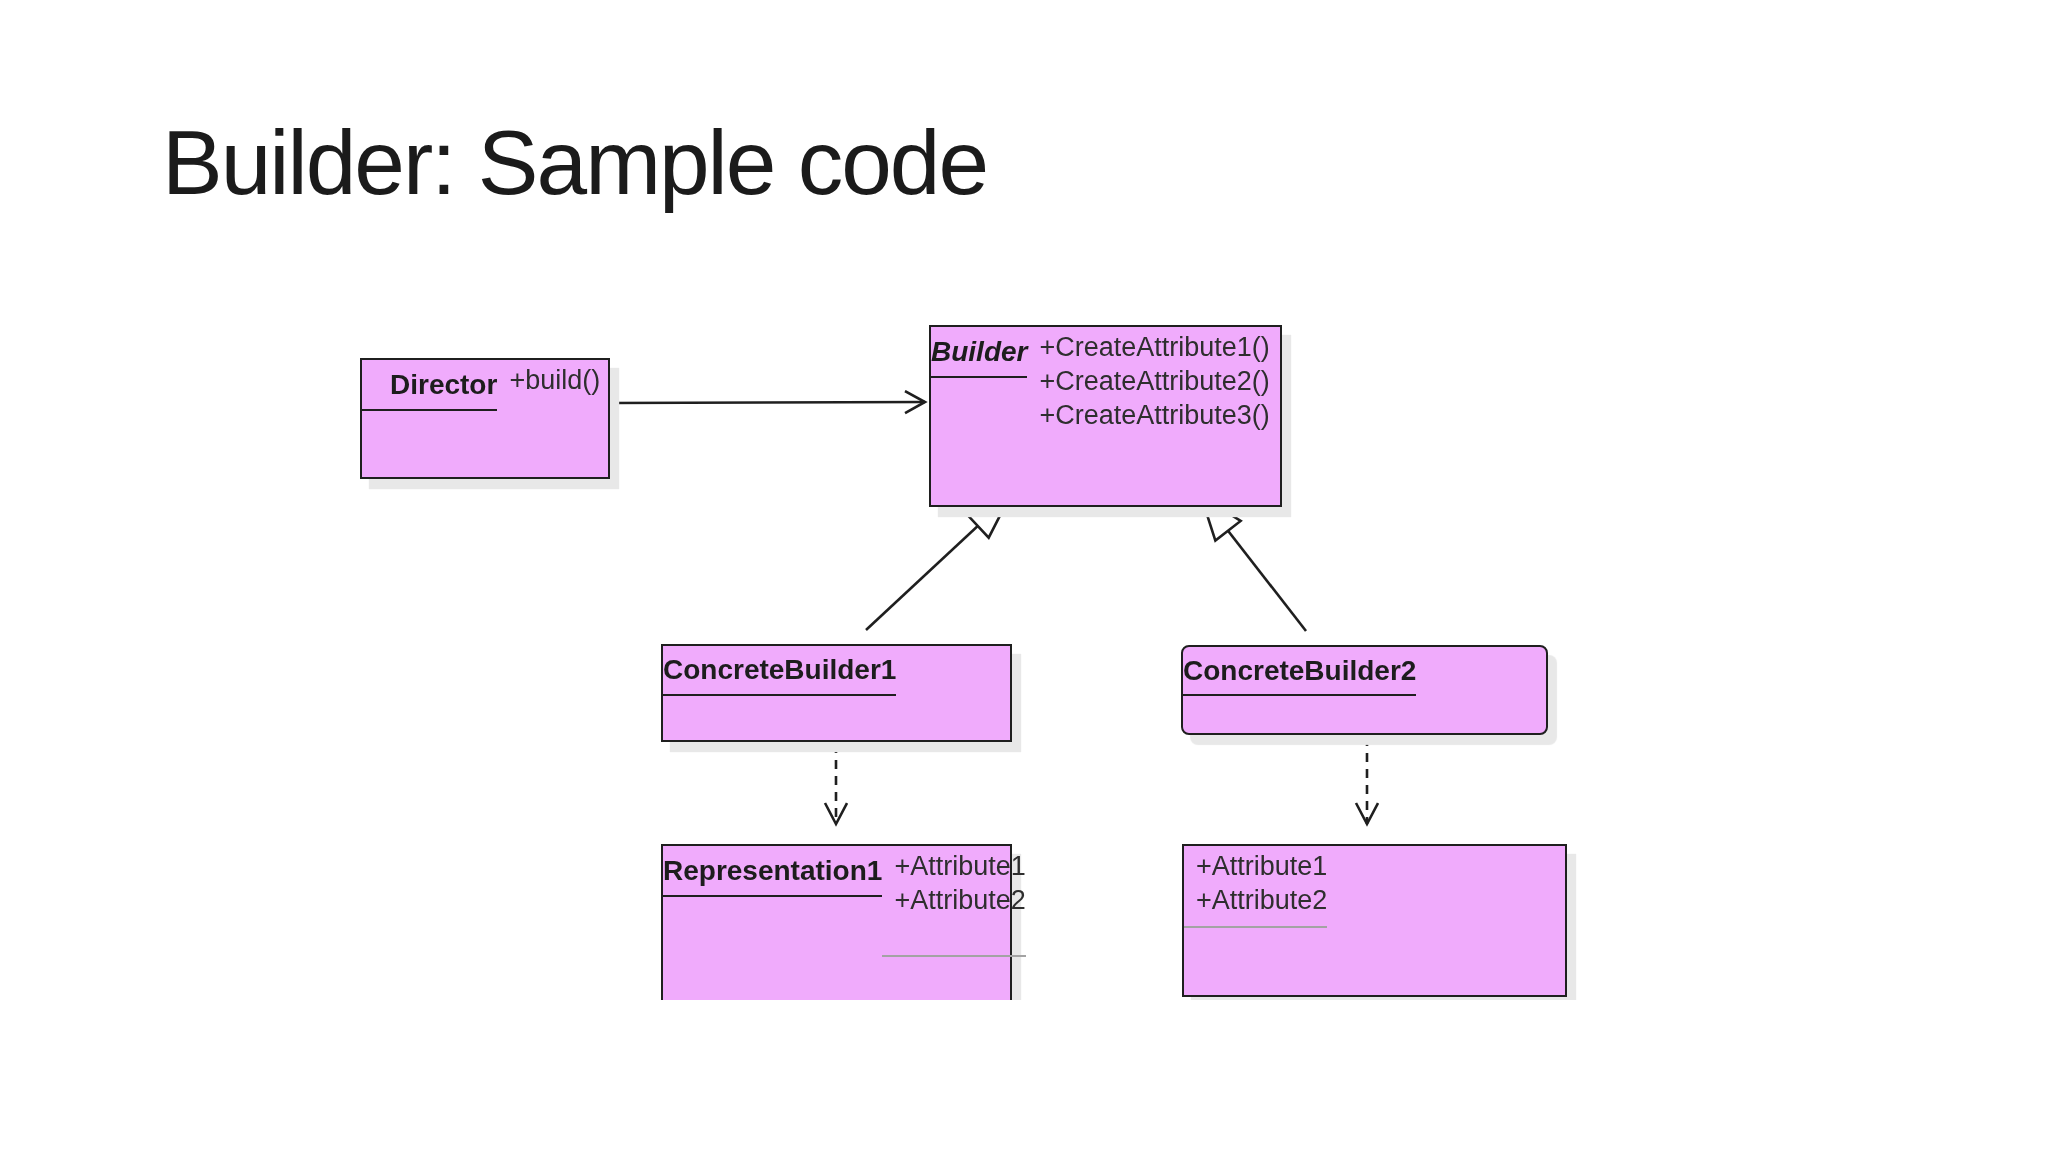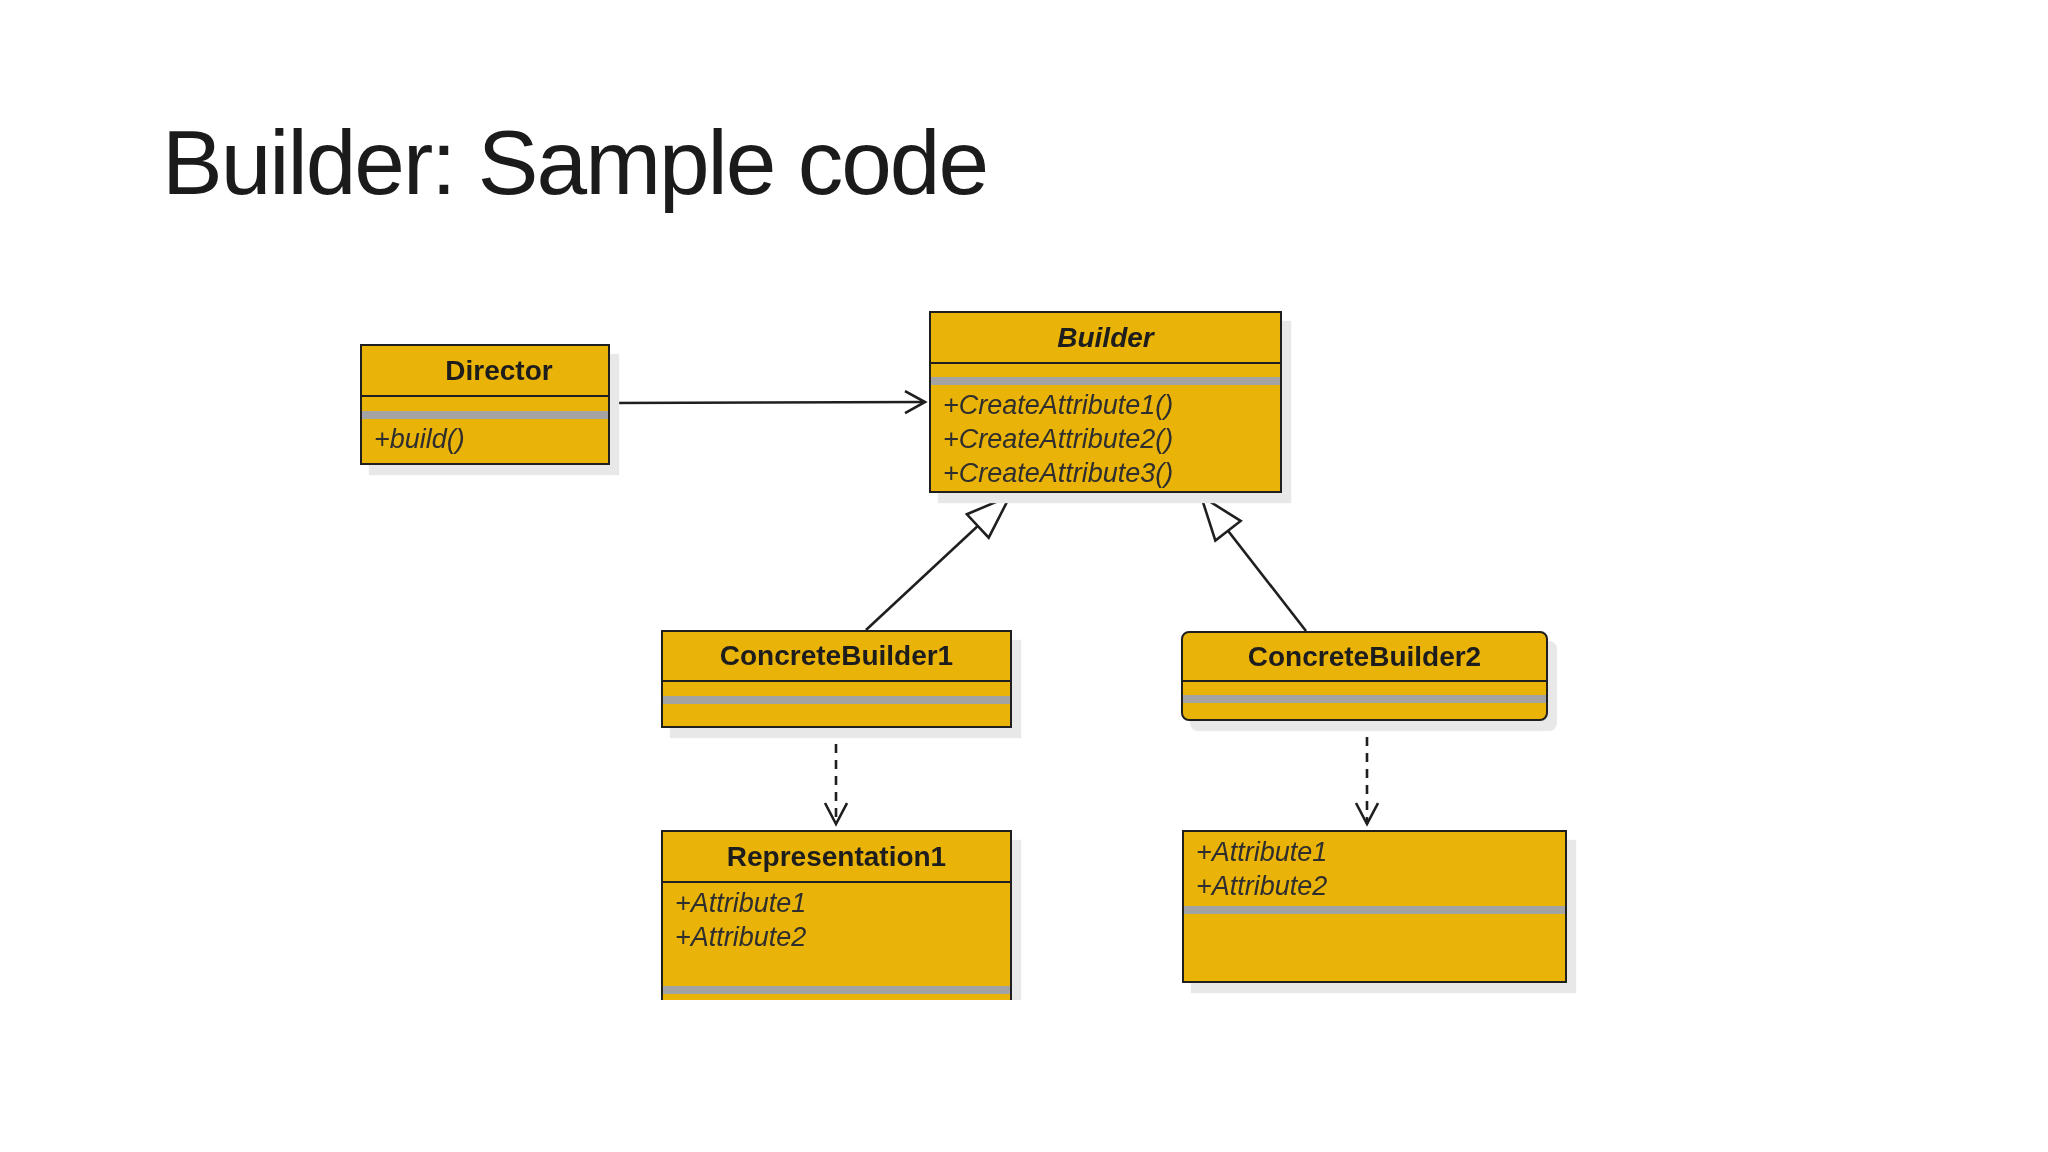--- a/index.html
+++ b/index.html
@@ -26,49 +26,49 @@
     position: absolute;
     left: 1858px;
     top: 1078px;
     font-size: 23px;
     color: #7f7f7f;
   }
   
   .uml-class {
     position: absolute;
     box-sizing: border-box;
-    background: #eab308;
+    background: #f0abfc;
     border: 2px solid #1f1f1f;
     box-shadow: 9px 10px 1px #e8e8e8;
     display: flex;
-    flex-direction: column;
+    flex-direction: row;
     color: #2b2b2b;
+    margin-top: 14px;
   }
   .uml-title {
     box-sizing: border-box;
     border-bottom: 2px solid #1f1f1f;
     font-weight: bold;
     font-size: 28px;
     color: #1d1d1d;
     display: flex;
     align-items: center;
     justify-content: center;
   }
   .uml-title.abstract { font-style: italic; }
   .uml-sec {
     box-sizing: border-box;
-    border-bottom: 8px solid #a3a3a3;
+    border-bottom: 2px solid #a3a3a3;
   }
   .uml-sec:last-child { border-bottom: none; flex: 1 1 auto; }
   .uml-members {
     padding: 3px 0 0 12px;
     font-size: 27px;
     line-height: 34px;
     color: #2e2e2e;
-    font-style: italic;
   }
   .uml-members .member { white-space: nowrap; }
   
   .c-director      { left: 360px;  top: 344px; width: 250px; height: 121px; }
   .c-director .uml-title { height: 51px; padding-left: 28px; }
   .c-director .sec-attrs { height: 22px; }
   .c-builder       { left: 929px;  top: 311px; width: 353px; height: 182px; }
   .c-builder .uml-title { height: 51px; }
   .c-builder .sec-attrs { height: 21px; }
   .c-cb1           { left: 661px;  top: 630px; width: 351px; height: 98px; justify-content: flex-end; }

